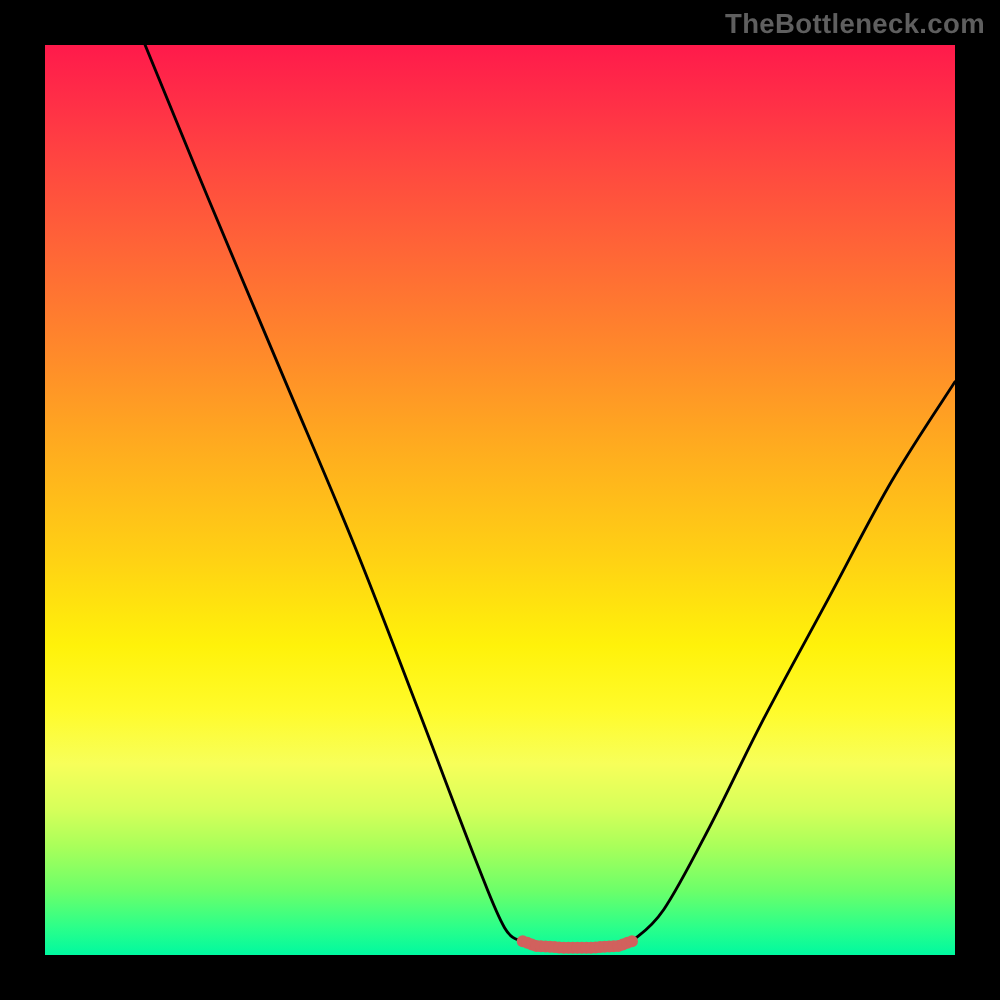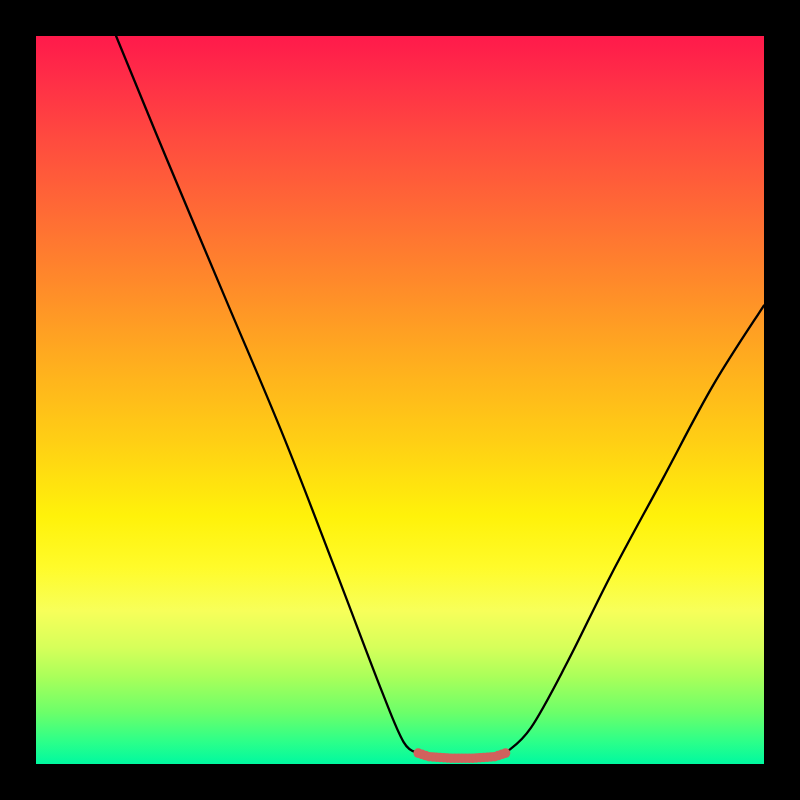--- a/index.html
+++ b/index.html
@@ -74,20 +74,21 @@
   }
   .valley-dots circle {
     fill: #d1615d;
   }
 </style>
 </head>
 <body>
 
 <div class="frame">
 
+  <div class="watermark">TheBottleneck.com</div>
 
   <div class="plot">
     <div class="gradient"></div>
 
     <svg class="curves" viewBox="0 0 728 728" preserveAspectRatio="none">
       <path id="left-curve" class="curve-black" d="M 80.08 0.00 C 89.25 22.28, 111.38 76.59, 131.04 123.76 C 150.70 170.93, 168.31 212.28, 189.28 262.08 C 210.25 311.88, 227.86 351.92, 247.52 400.40 C 267.18 448.88, 280.79 485.58, 298.48 531.44 C 316.17 577.30, 333.35 623.75, 345.80 655.20 C 358.25 686.65, 361.09 695.02, 367.64 706.16 C 374.19 717.30, 379.58 715.11, 382.20 717.08"></path>
       <path id="right-curve" class="curve-black" d="M 469.56 717.08 C 474.15 712.49, 483.90 707.98, 495.04 691.60 C 506.18 675.22, 517.03 653.60, 531.44 626.08 C 545.85 598.56, 558.08 571.48, 575.12 538.72 C 592.16 505.96, 607.73 478.15, 626.08 444.08 C 644.43 410.01, 658.69 380.89, 677.04 349.44 C 695.39 317.99, 718.83 283.77, 728.00 269.36"></path>
       <g id="valley-dots" class="valley-dots">
           <circle cx="382.20" cy="717.08" r="4.8"></circle>
           <circle cx="385.84" cy="718.29" r="4.8"></circle>

